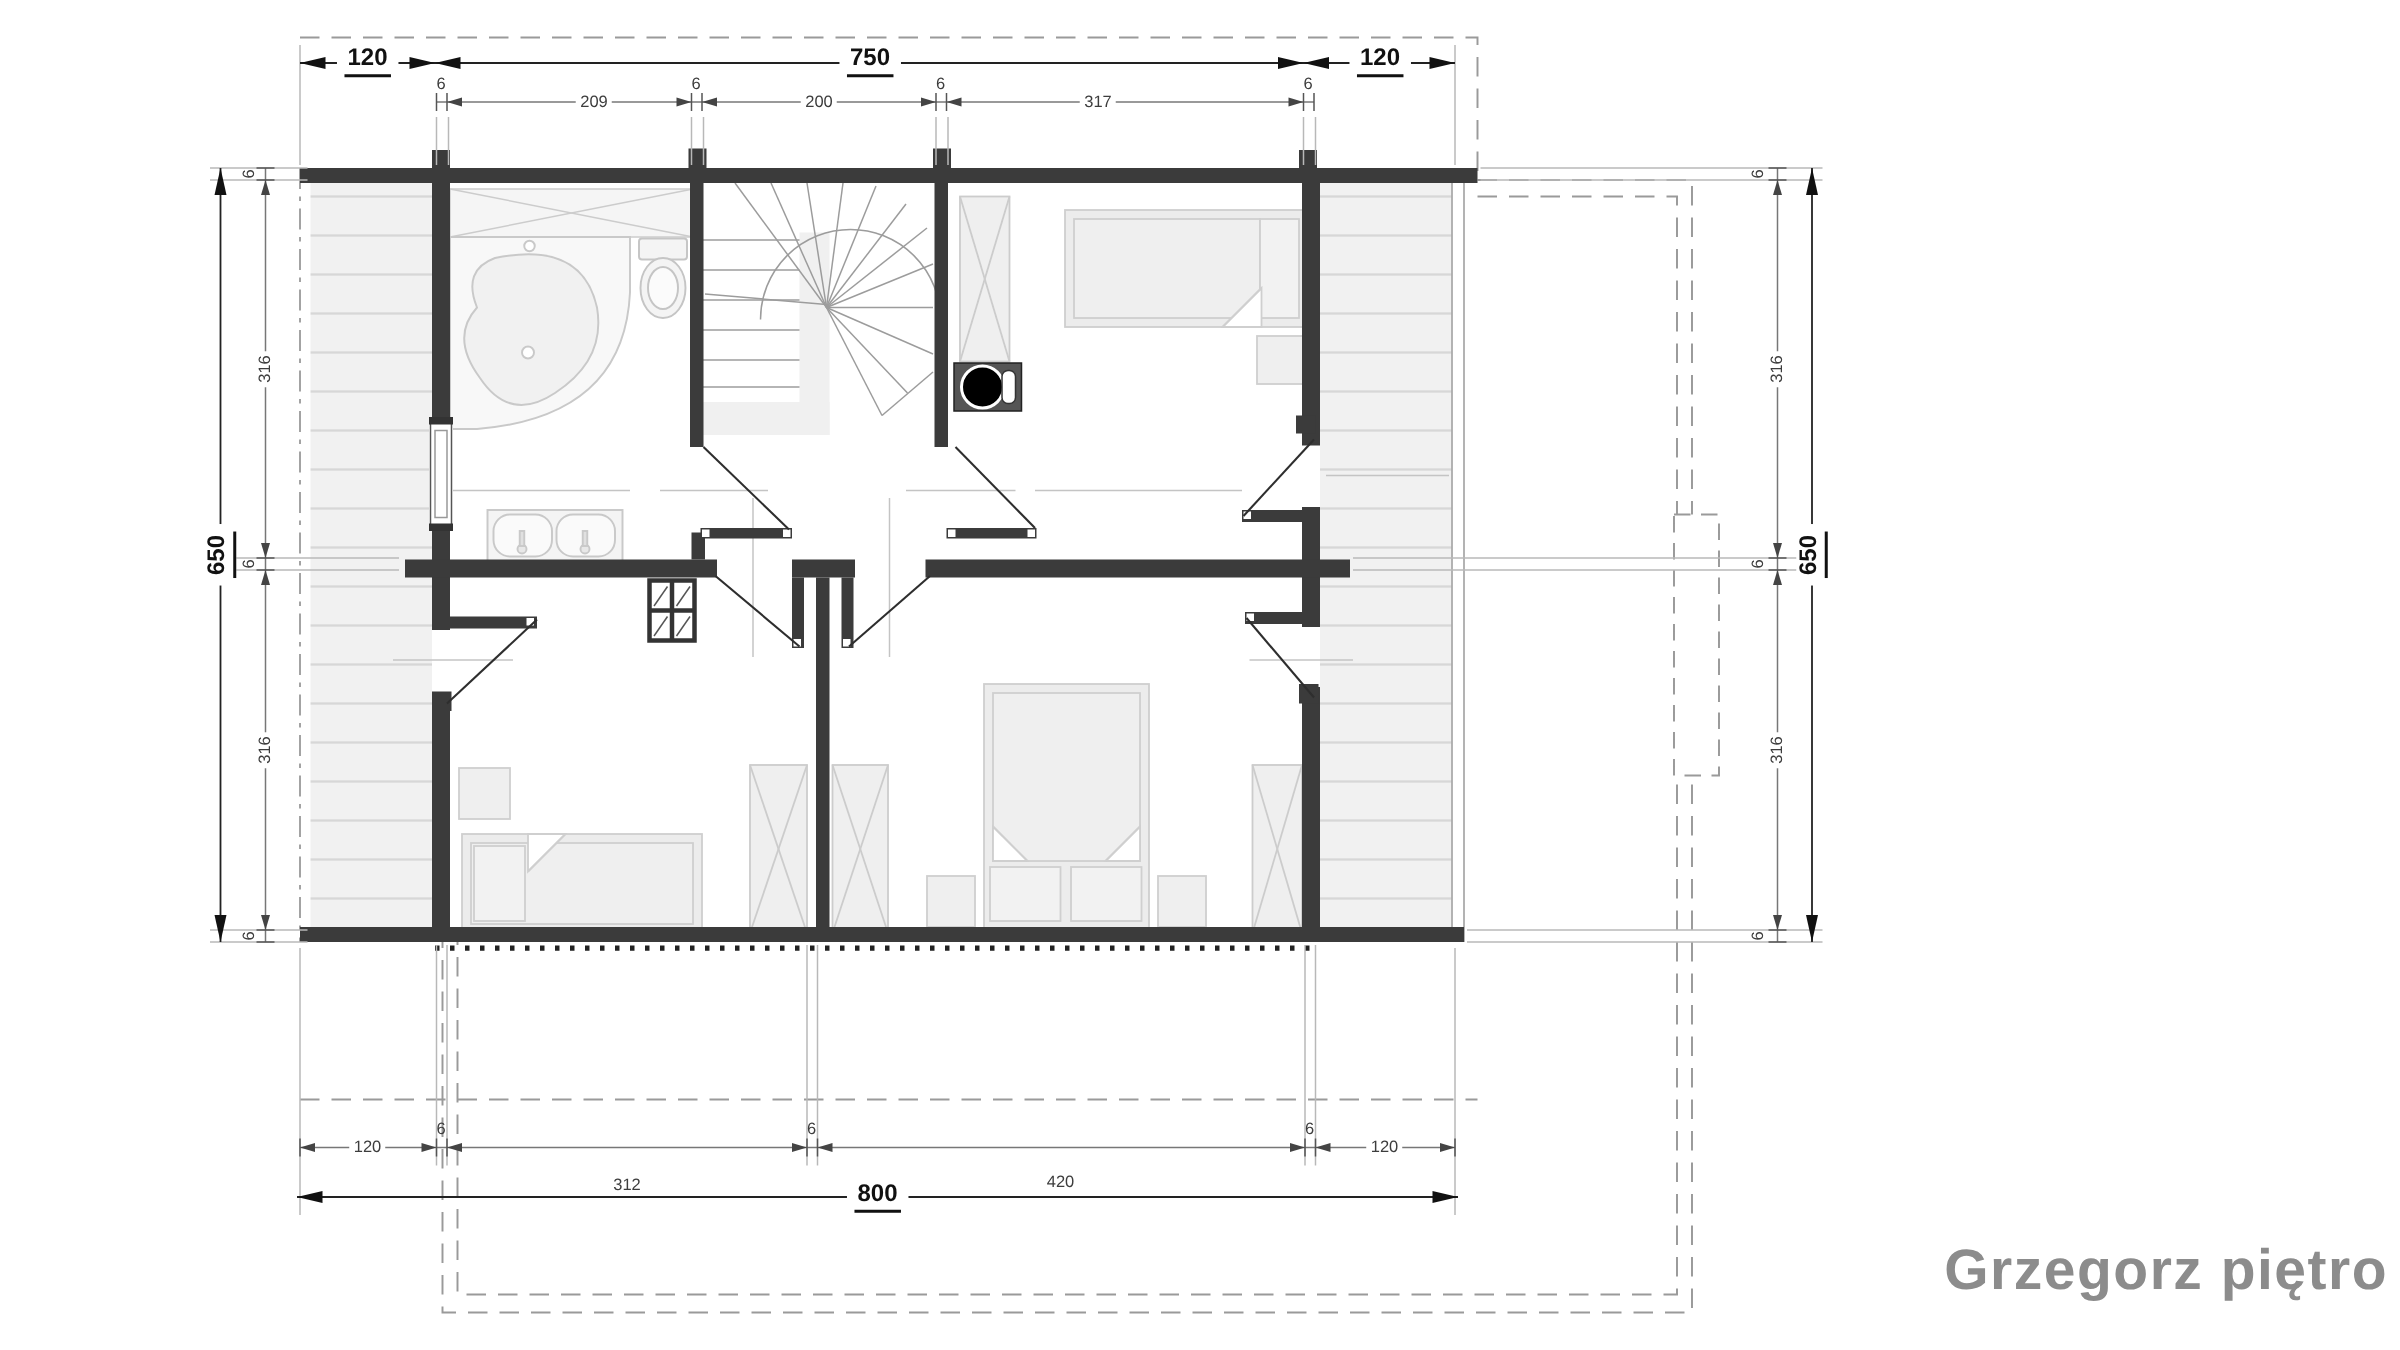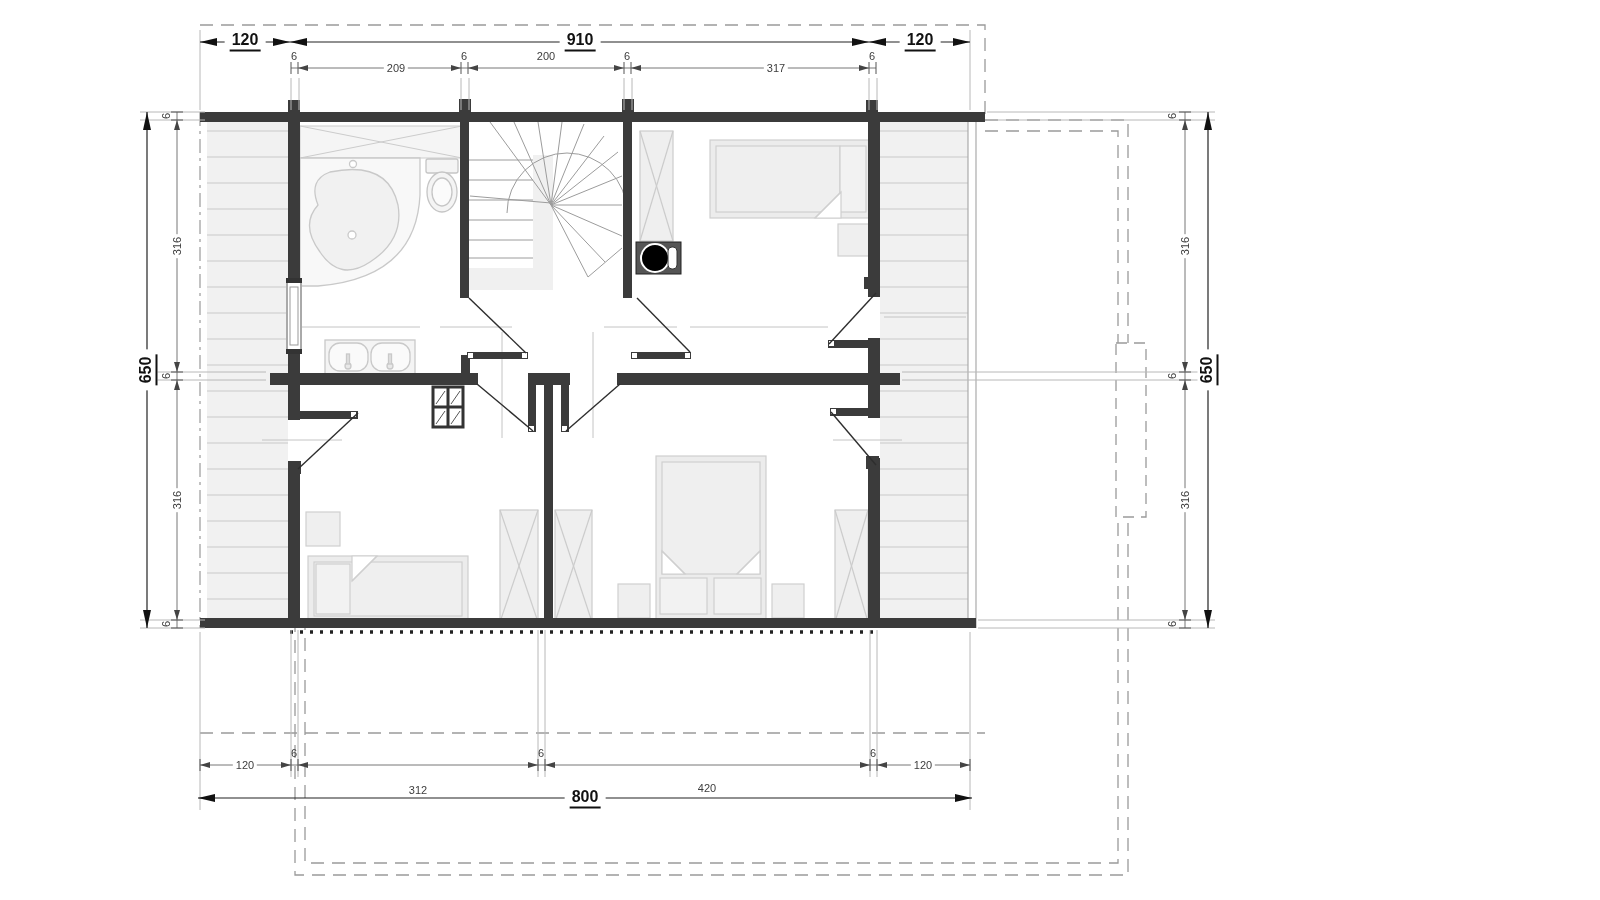--- a/index.html
+++ b/index.html
@@ -382,29 +382,29 @@
 
     <line x1="198" y1="798" x2="972" y2="798" stroke="#222" stroke-width="1.2"></line>
     <g fill="#111">
       <polygon points="198,798 215,794 215,802"></polygon>
       <polygon points="972,798 955,794 955,802"></polygon>
     </g>
   </g>
 </svg>
 
 <span class="lbl dim-main" style="left:245px;top:41px"><span class="u">120</span></span>
-<span class="lbl dim-main" style="left:580px;top:41px"><span class="u">910</span></span>
+<span class="lbl dim-main" style="left:580px;top:41px"><span class="u">750</span></span>
 <span class="lbl dim-main" style="left:920px;top:41px"><span class="u">120</span></span>
 
 <span class="lbl dim-six" style="left:294px;top:56px">6</span>
 <span class="lbl dim-sub" style="left:396px;top:68px">209</span>
 <span class="lbl dim-six" style="left:464px;top:56px">6</span>
-<span class="lbl dim-sub" style="left:546px;top:56px">200</span>
+<span class="lbl dim-sub" style="left:546px;top:68px">200</span>
 <span class="lbl dim-six" style="left:627px;top:56px">6</span>
-<span class="lbl dim-sub" style="left:776px;top:68px">317</span>
+<span class="lbl dim-sub" style="left:732px;top:68px">317</span>
 <span class="lbl dim-six" style="left:872px;top:56px">6</span>
 
 <span class="lbl rot dim-main" style="left:147px;top:370px"><span class="u">650</span></span>
 <span class="lbl rot dim-six" style="left:166px;top:116px">6</span>
 <span class="lbl rot dim-sub" style="left:177px;top:246px">316</span>
 <span class="lbl rot dim-six" style="left:166px;top:376px">6</span>
 <span class="lbl rot dim-sub" style="left:177px;top:500px">316</span>
 <span class="lbl rot dim-six" style="left:166px;top:624px">6</span>
 
 <span class="lbl rot dim-main" style="left:1208px;top:370px"><span class="u">650</span></span>
@@ -416,14 +416,15 @@
 
 <span class="lbl dim-sub" style="left:245px;top:765px">120</span>
 <span class="lbl dim-six" style="left:294px;top:753px">6</span>
 <span class="lbl dim-sub" style="left:418px;top:790px">312</span>
 <span class="lbl dim-six" style="left:541px;top:753px">6</span>
 <span class="lbl dim-sub" style="left:707px;top:788px">420</span>
 <span class="lbl dim-six" style="left:873px;top:753px">6</span>
 <span class="lbl dim-sub" style="left:923px;top:765px">120</span>
 <span class="lbl dim-main" style="left:585px;top:798px"><span class="u">800</span></span>
 
+<div id="title">Grzegorz piętro</div>
 
 </div>
 
 </body></html>

